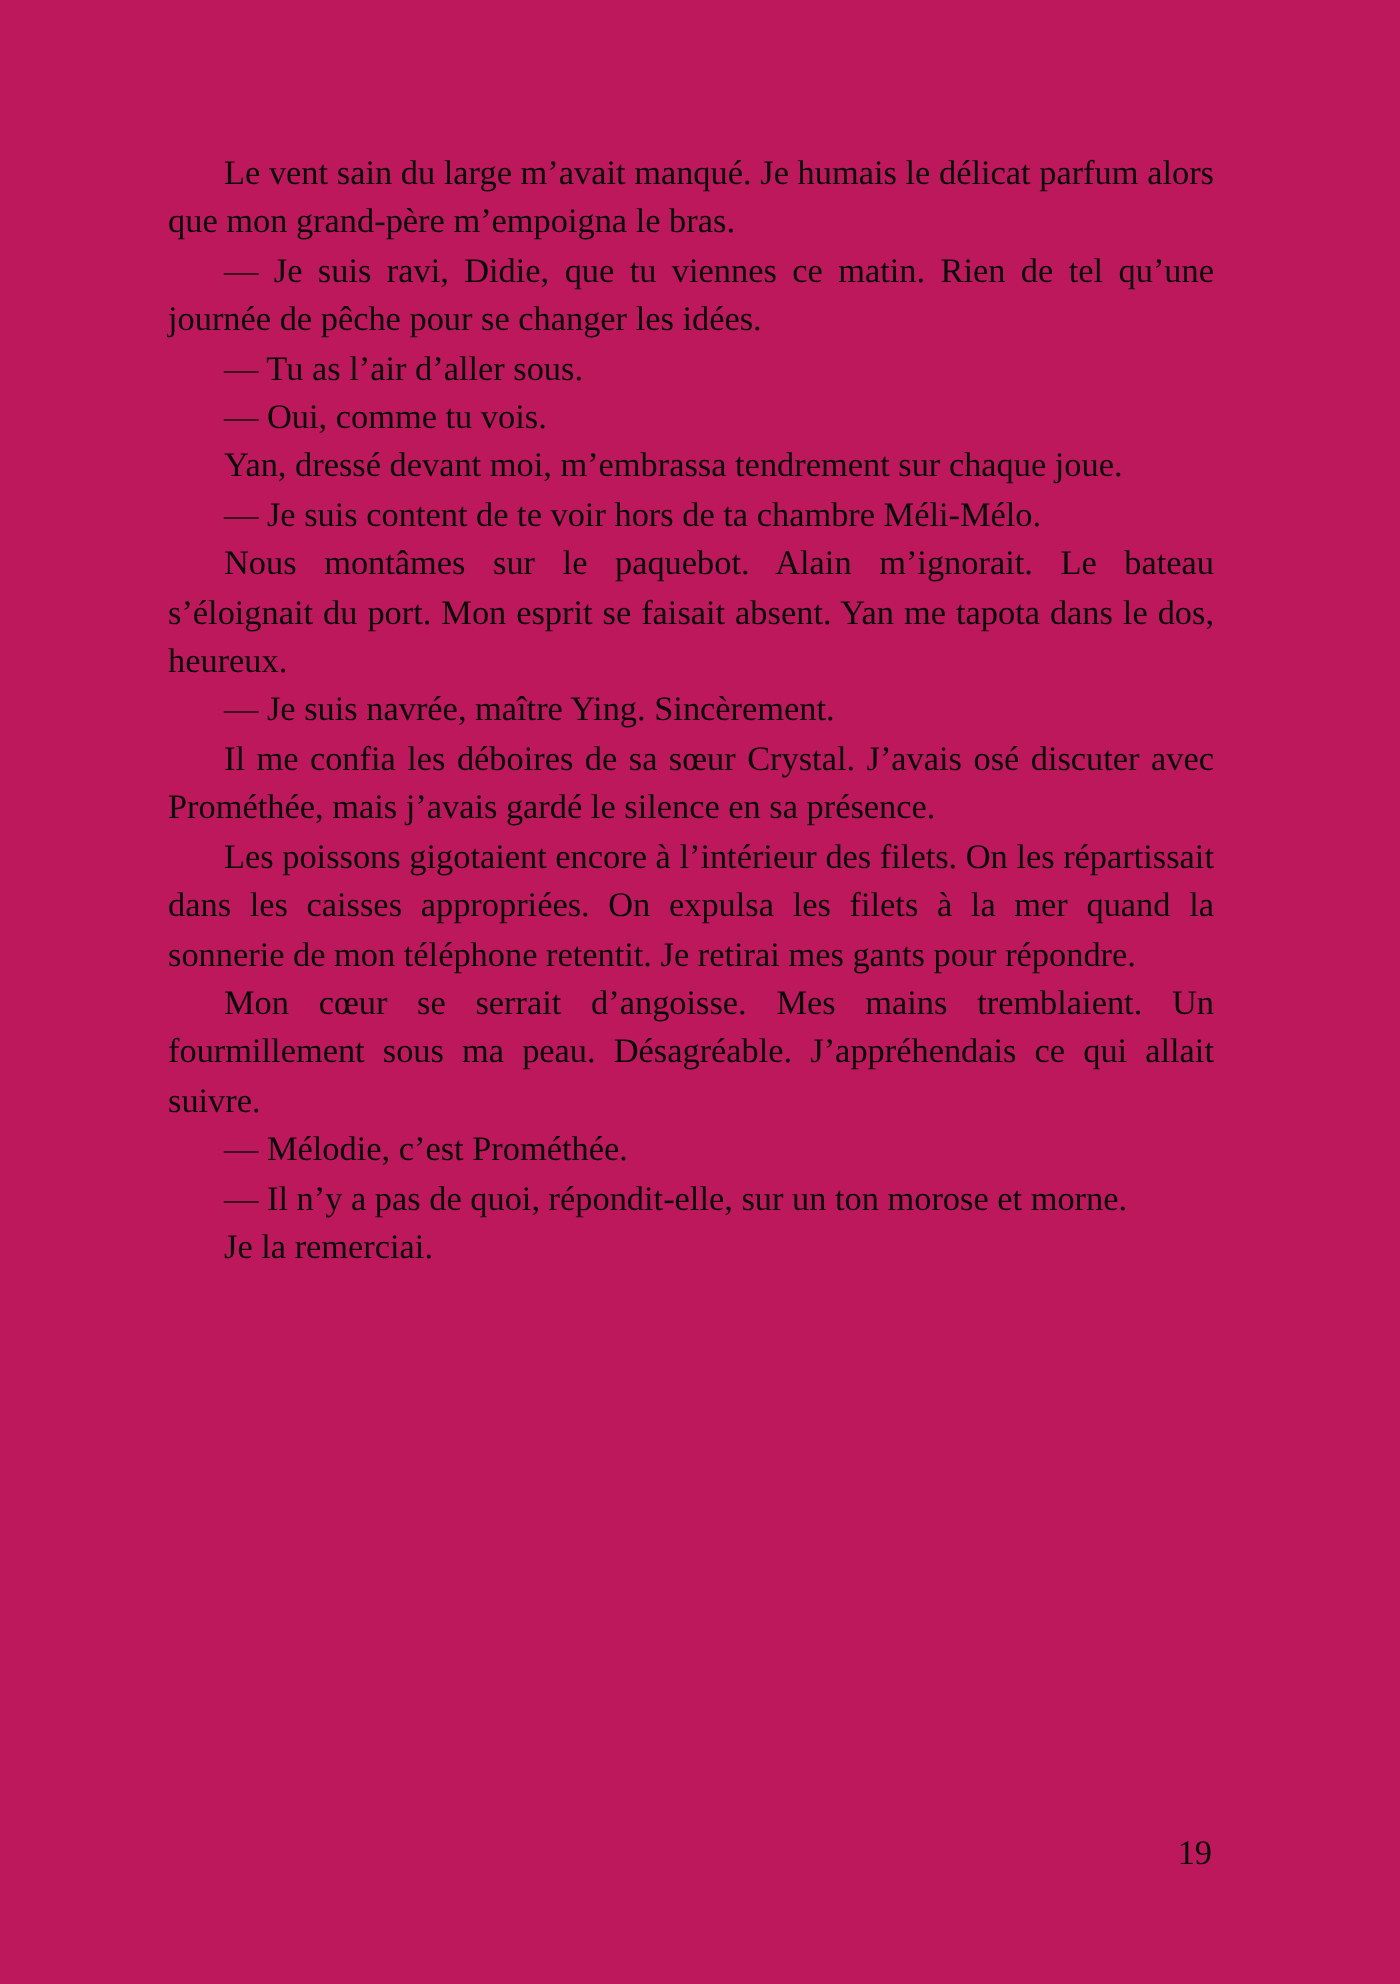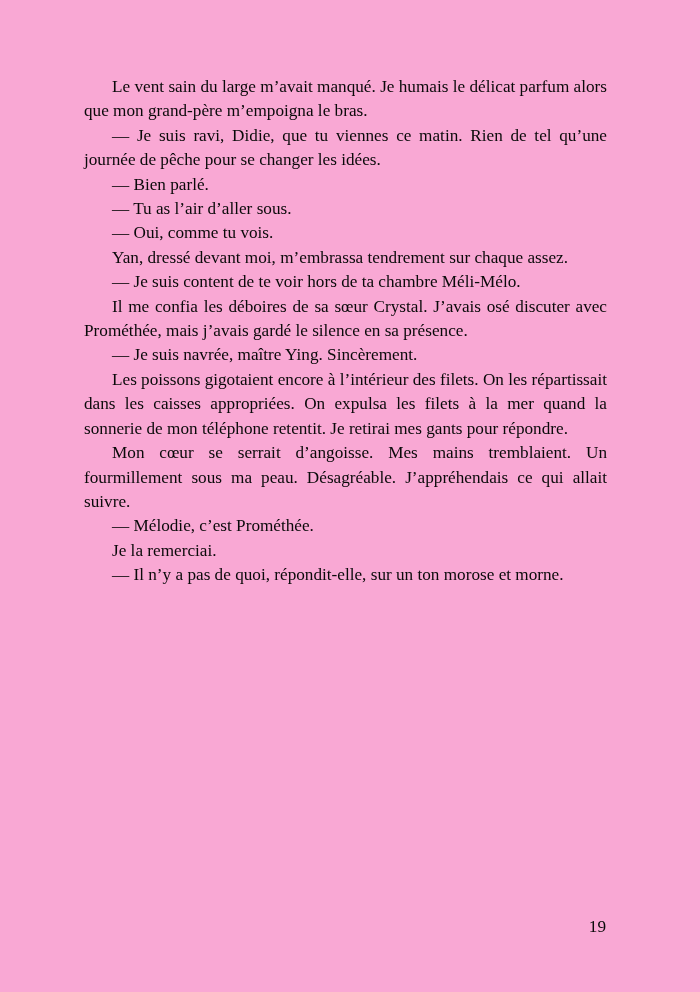--- a/index.html
+++ b/index.html
@@ -4,21 +4,21 @@
 <style>
   html, body {
     margin: 0;
     padding: 0;
     background: #ffffff;
   }
   .page {
     position: relative;
     width: 700px;
     height: 992px;
-    background: #f9a8d4;
+    background: #be185d;
     overflow: hidden;
     font-family: "Liberation Serif", "DejaVu Serif", serif;
     color: #0a0a0a;
   }
   .text-block {
     position: absolute;
     left: 84px;
     top: 75px;
     width: 523px;
     font-size: 17.2px;
@@ -40,27 +40,27 @@
     text-align: center;
   }
 </style>
 </head>
 <body>
 
 <div class="page">
   <div class="text-block">
     <p>Le vent sain du large m’avait manqué. Je humais le délicat parfum alors que mon grand-père m’empoigna le bras.</p>
     <p>— Je suis ravi, Didie, que tu viennes ce matin. Rien de tel qu’une journée de pêche pour se changer les idées.</p>
-    <p>— Bien parlé.</p>
     <p>— Tu as l’air d’aller sous.</p>
     <p>— Oui, comme tu vois.</p>
-    <p>Yan, dressé devant moi, m’embrassa tendrement sur chaque assez.</p>
+    <p>Yan, dressé devant moi, m’embrassa tendrement sur chaque joue.</p>
     <p>— Je suis content de te voir hors de ta chambre Méli-Mélo.</p>
+    <p>Nous montâmes sur le paquebot. Alain m’ignorait. Le bateau s’éloignait du port. Mon esprit se faisait absent. Yan me tapota dans le dos, heureux.</p>
+    <p>— Je suis navrée, maître Ying. Sincèrement.</p>
     <p>Il me confia les déboires de sa sœur Crystal. J’avais osé discuter avec Prométhée, mais j’avais gardé le silence en sa présence.</p>
-    <p>— Je suis navrée, maître Ying. Sincèrement.</p>
     <p>Les poissons gigotaient encore à l’intérieur des filets. On les répartissait dans les caisses appropriées. On expulsa les filets à la mer quand la sonnerie de mon téléphone retentit. Je retirai mes gants pour répondre.</p>
     <p>Mon cœur se serrait d’angoisse. Mes mains tremblaient. Un fourmillement sous ma peau. Désagréable. J’appréhendais ce qui allait suivre.</p>
     <p>— Mélodie, c’est Prométhée.</p>
+    <p>— Il n’y a pas de quoi, répondit-elle, sur un ton morose et morne.</p>
     <p>Je la remerciai.</p>
-    <p>— Il n’y a pas de quoi, répondit-elle, sur un ton morose et morne.</p>
   </div>
   <div class="page-number">19</div>
 </div>
 
 </body></html>

